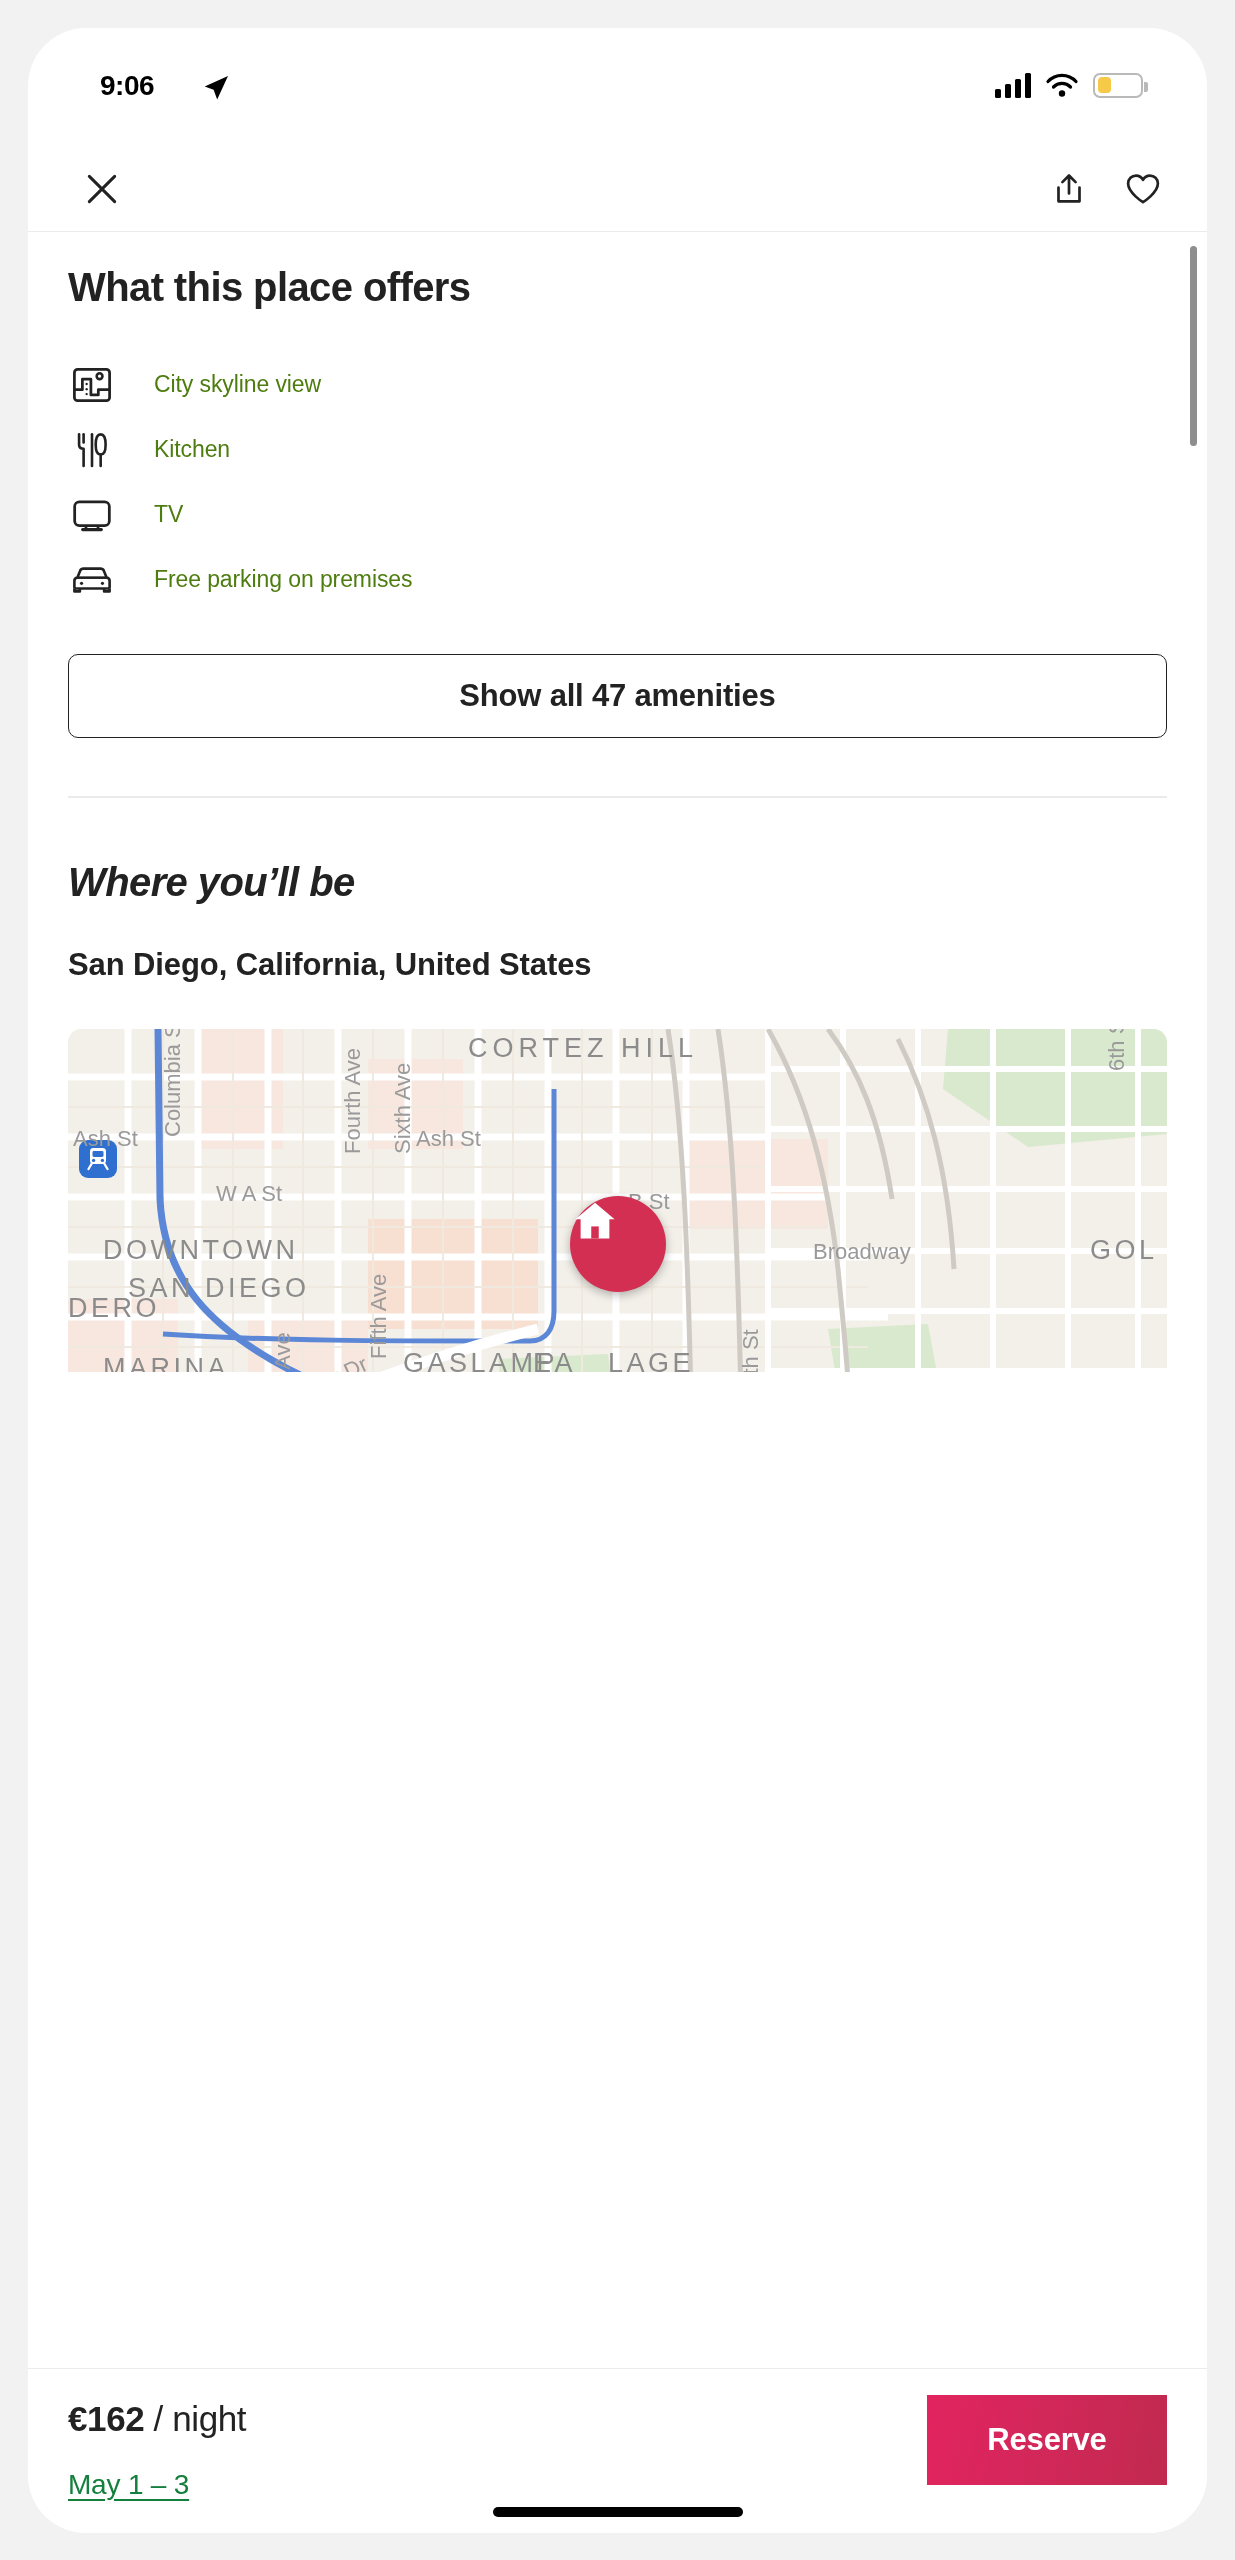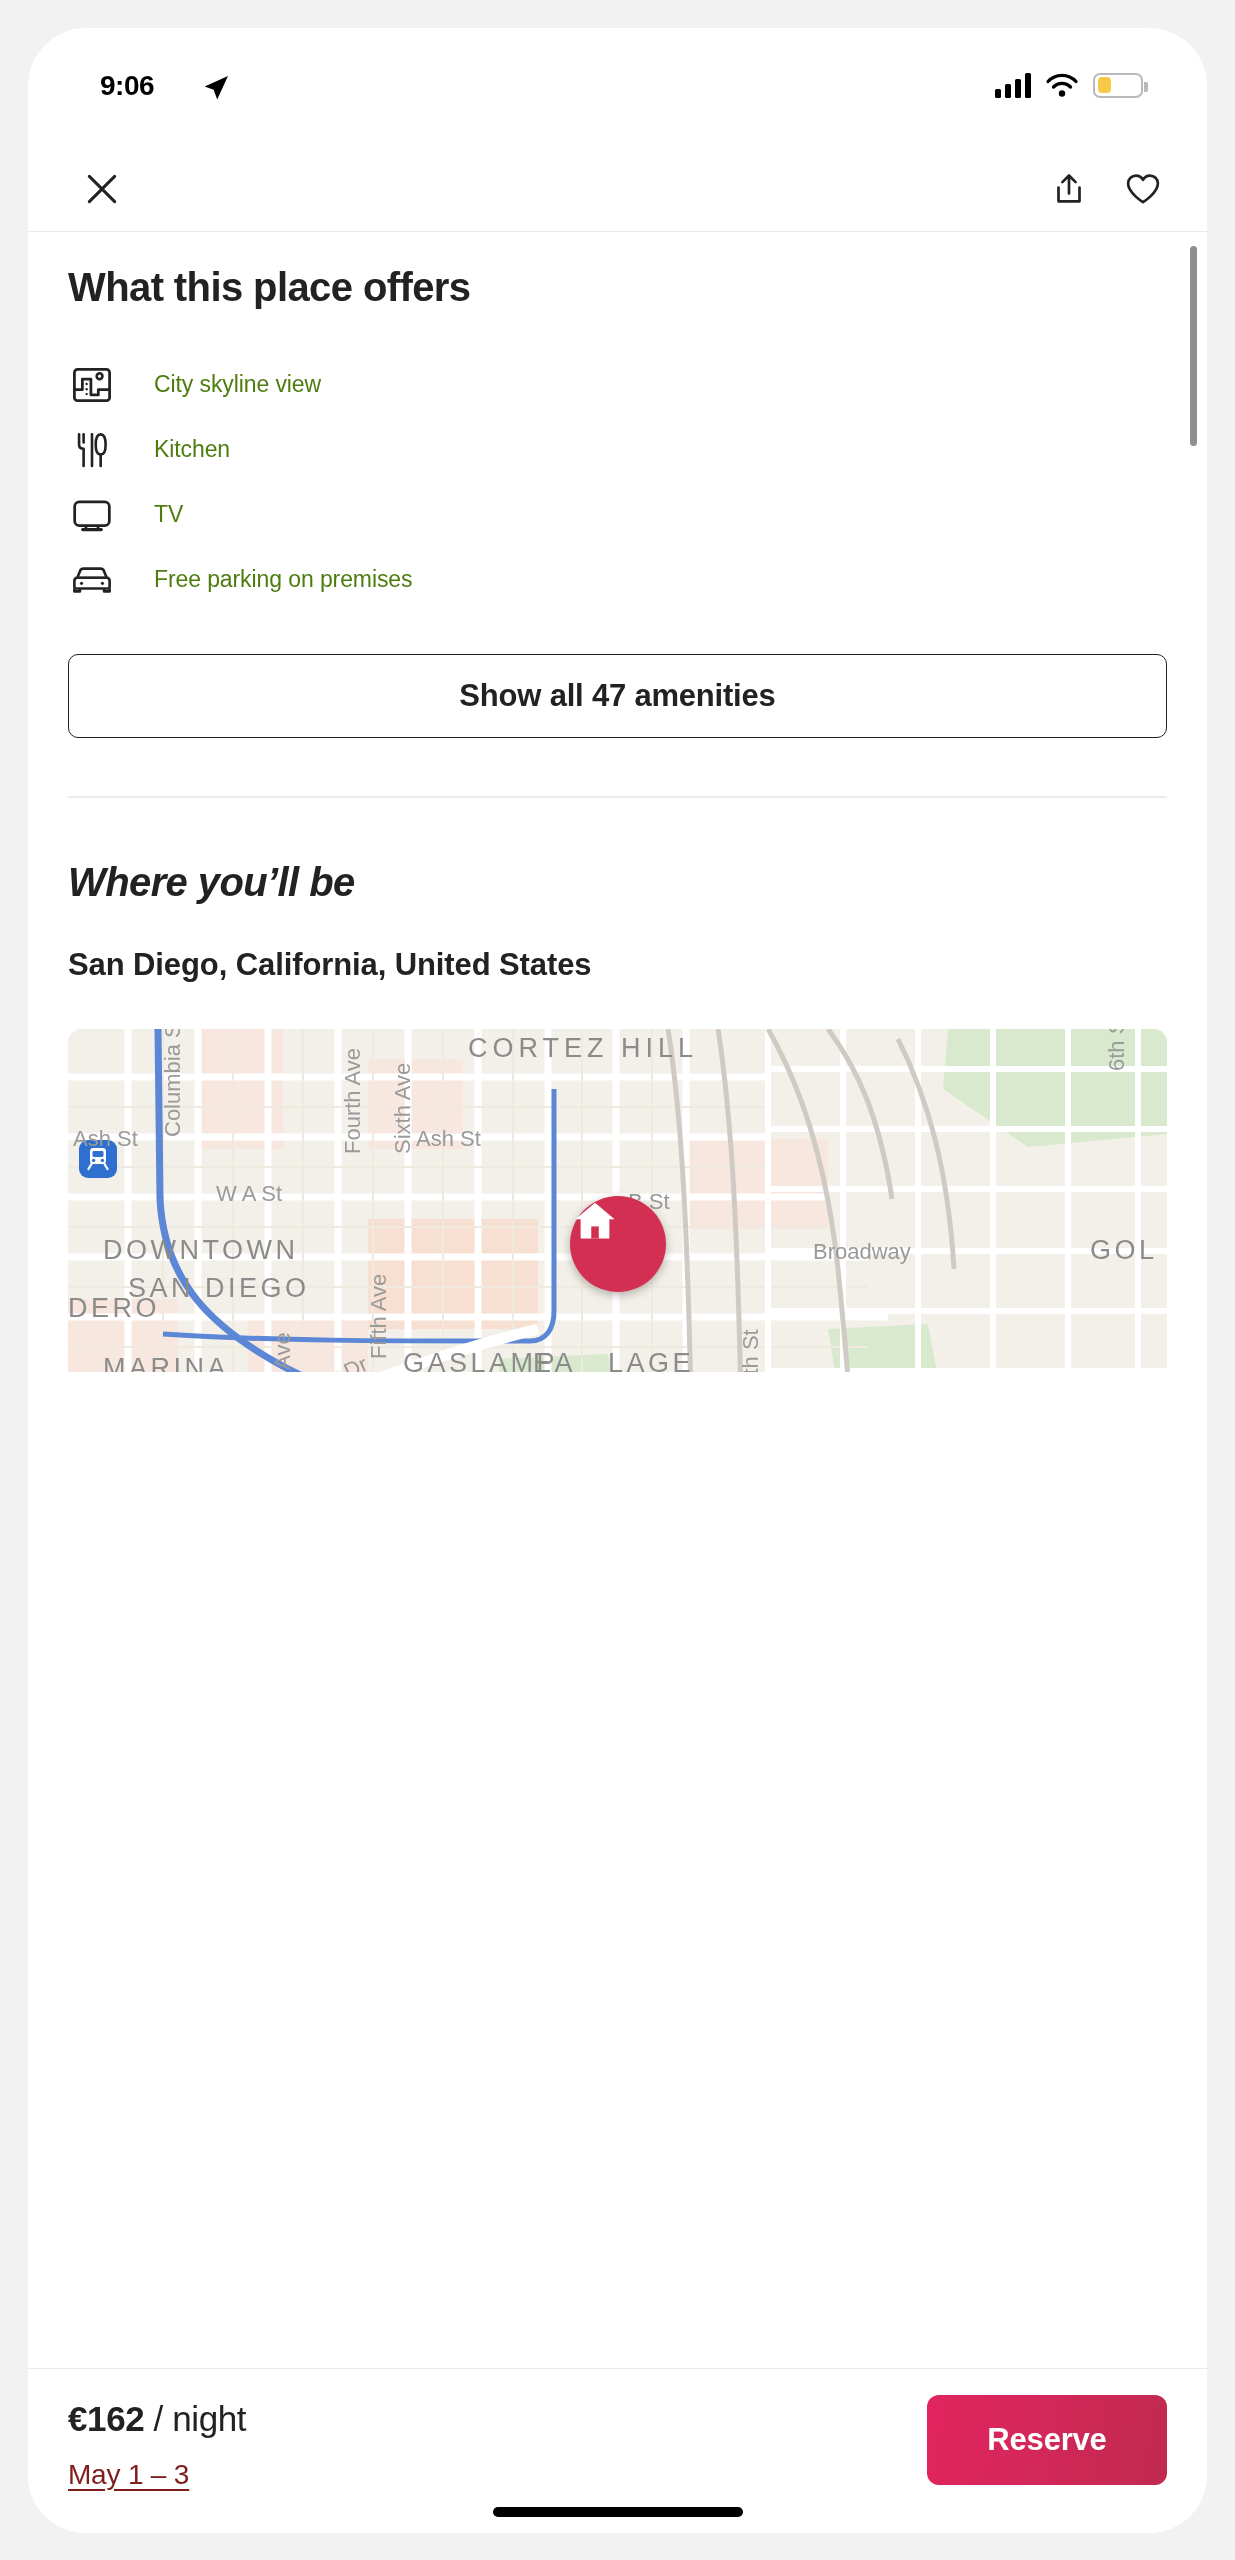--- a/index.html
+++ b/index.html
@@ -152,30 +152,30 @@
     position: absolute; left: 0; bottom: 0;
     width: 100%; height: 165px;
     background: #fff;
     border-top: 1.5px solid #ebebeb;
   }
   #price-wrap { position: absolute; left: 40px; top: 30px; }
   #price-line { font-size: 35px; color: #222222; letter-spacing: -0.4px; }
   #price-amt { font-weight: bold; }
   #price-per { font-weight: normal; }
   #dates {
-    margin-top: 20px;
-    font-size: 28px; color: #7f1d1d;
+    margin-top: 30px;
+    font-size: 28px; color: #15803d;
     text-decoration: underline; text-underline-offset: 5px;
     letter-spacing: -0.2px;
     display: inline-block;
   }
   #reserve {
     position: absolute; right: 40px; top: 26px;
     width: 240px; height: 90px;
-    border: none; border-radius: 12px;
+    border: none; border-radius: 0;
     background: linear-gradient(100deg, #e2245f 0%, #d3275a 45%, #c12a4f 100%);
     color: #fff;
     font-family: "Liberation Sans", sans-serif;
     font-size: 31px; font-weight: bold; letter-spacing: -0.2px;
     cursor: pointer;
   }
   #home-indicator {
     position: absolute; left: 50%; bottom: 16px;
     transform: translateX(-50%);
     width: 250px; height: 10px; border-radius: 6px;

